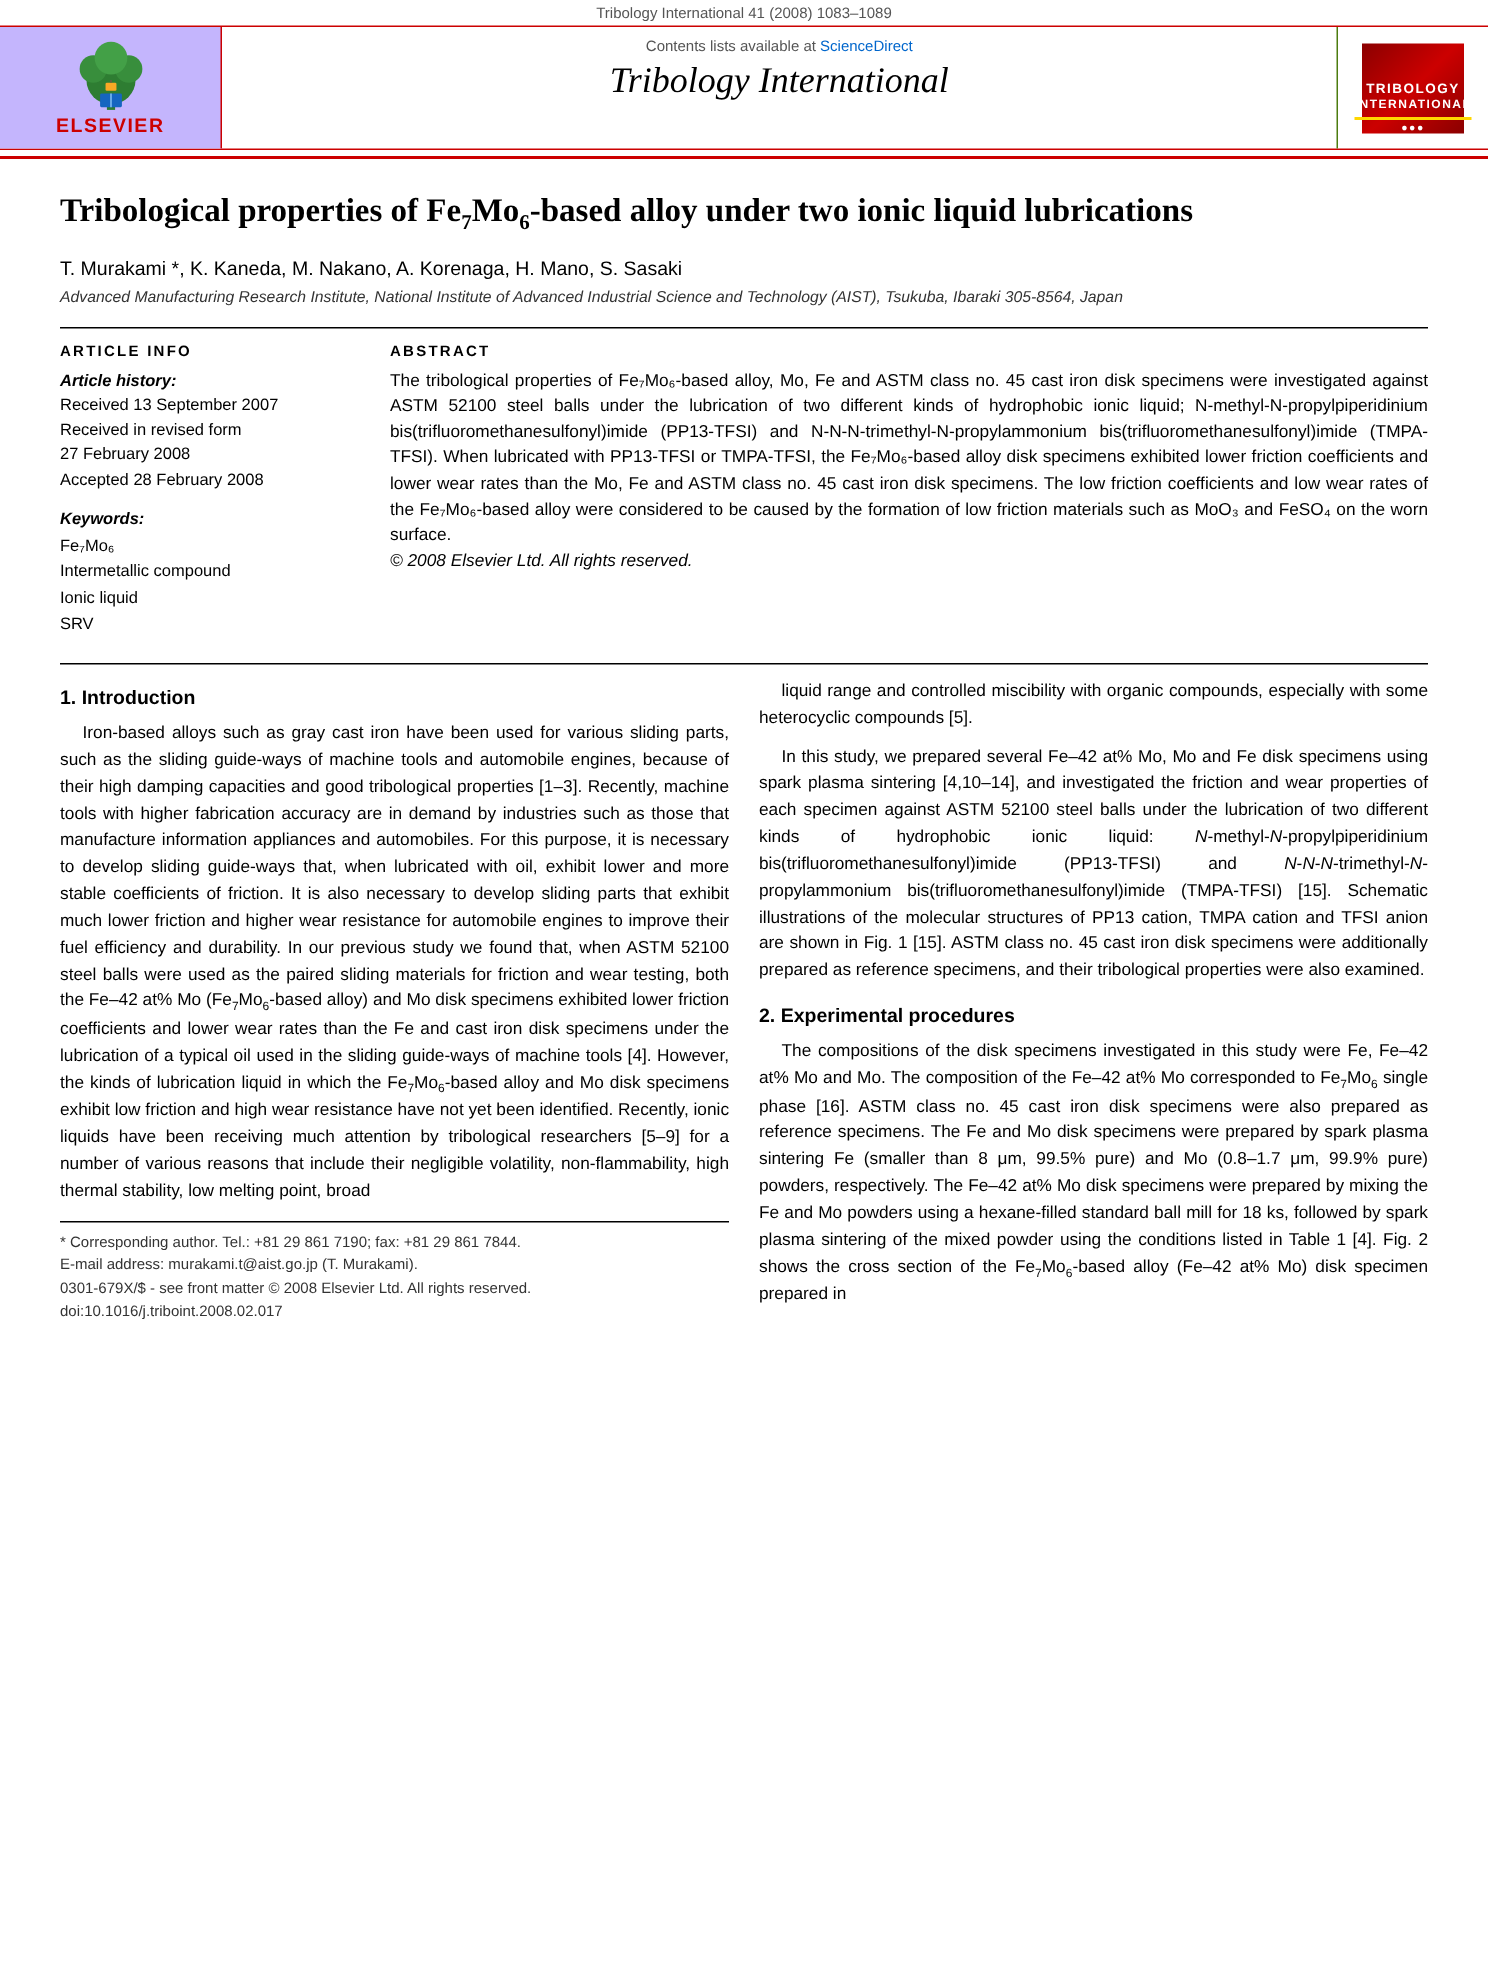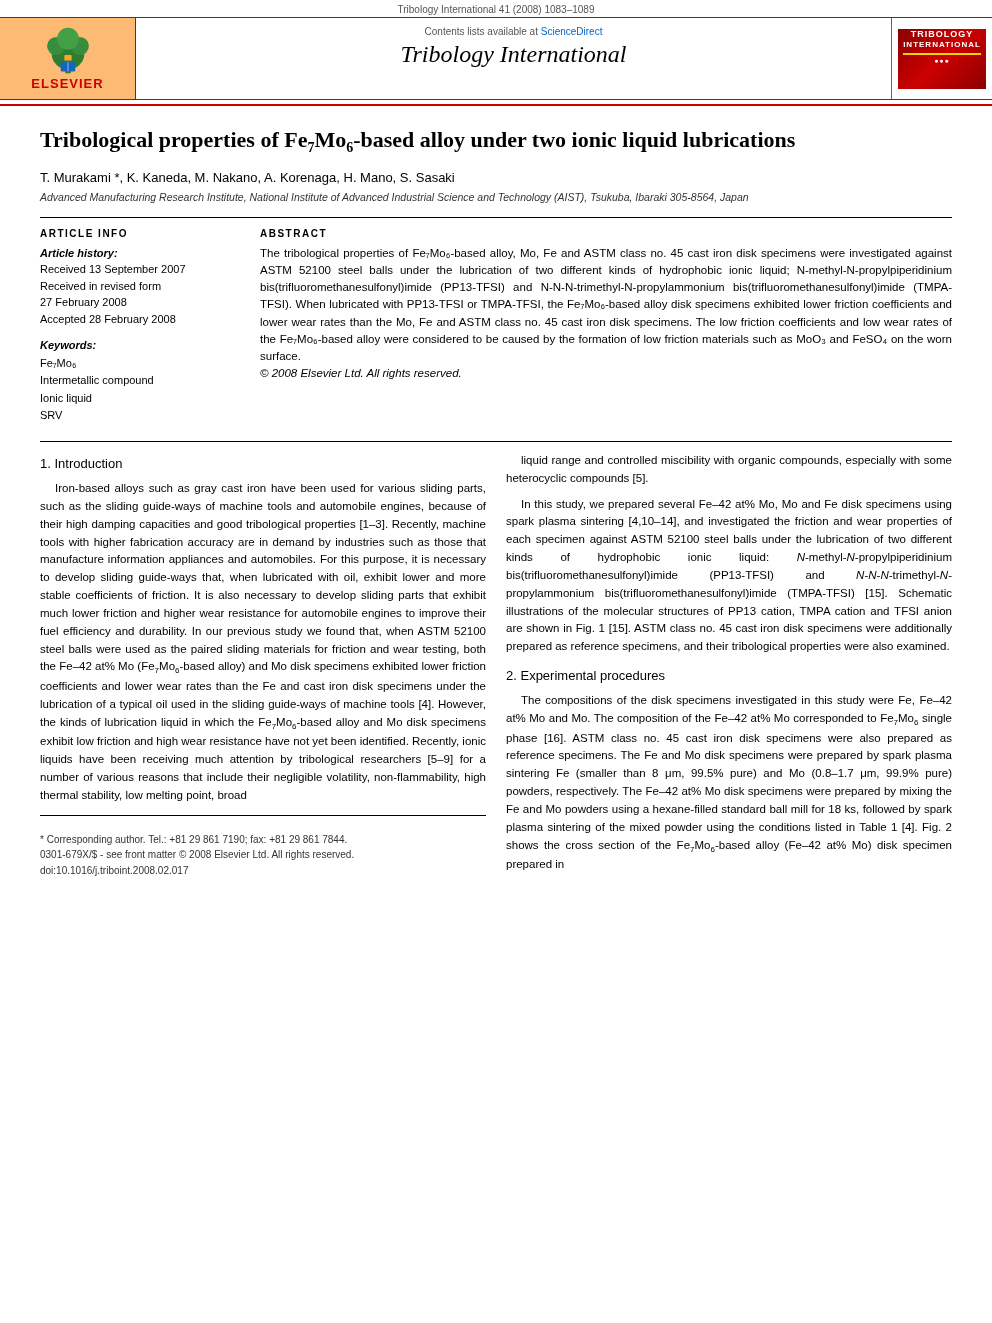--- a/index.html
+++ b/index.html
@@ -25,29 +25,29 @@
       padding: 4px 0 2px 0;
       font-family: Arial, sans-serif;
     }
     .journal-header-main {
       display: flex;
       align-items: stretch;
       border-top: 1px solid #c00;
       border-bottom: 1px solid #c00;
     }
     .elsevier-logo {
-      width: 136px;
+      width: 148px;
       min-height: 80px;
       display: flex;
       flex-direction: column;
       align-items: center;
       justify-content: center;
       border-right: 1px solid #c00;
       padding: 8px;
-      background: #fdba74;
+      background: #c4b5fd;
     }
     .elsevier-tree {
       width: 60px;
       height: 50px;
     }
     .elsevier-text {
       font-size: 13px;
       font-weight: bold;
       color: #c00;
       font-family: Arial, sans-serif;
@@ -81,25 +81,25 @@
     .journal-homepage a { color: #0066cc; text-decoration: none; }
     .tribology-logo {
       width: 100px;
       display: flex;
       flex-direction: column;
       align-items: center;
       justify-content: center;
       padding: 5px;
     }
     .trib-logo-box {
-      width: 88px;
+      width: 68px;
       height: 60px;
       background: linear-gradient(135deg, #8B0000 0%, #cc0000 50%, #8B0000 100%);
       display: flex;
-      align-items: flex-start;
+      align-items: flex-end;
       justify-content: center;
       position: relative;
     }
     .trib-logo-text {
       color: white;
       font-size: 9px;
       font-weight: bold;
       font-family: Arial, sans-serif;
       letter-spacing: 1px;
       text-align: center;
@@ -200,36 +200,36 @@
     .body-col {
       flex: 1;
       font-size: 11.5px;
       line-height: 1.55;
       text-align: justify;
       font-family: Arial, sans-serif;
     }
 
     .section-heading {
       font-size: 13px;
-      font-weight: normal;
+      font-weight: bold;
       font-family: Arial, sans-serif;
       margin-bottom: 6px;
       margin-top: 2px;
     }
 
     .body-para {
       margin-bottom: 8px;
       text-indent: 15px;
     }
 
     
     .footer-notes {
       border-top: 1px solid #000;
       margin-top: 10px;
-      padding-top: 16px;
+      padding-top: 6px;
       font-size: 10px;
       font-family: Arial, sans-serif;
       color: #333;
     }
     sub { font-size: 8px; }
   </style>
 </head>
 <body>
 
 <div class="journal-header">
@@ -325,20 +325,21 @@
       <div class="body-col">
         <div class="section-heading">
           <span>1.</span>&nbsp;<span>Introduction</span>
         </div>
         <p class="body-para">
           Iron-based alloys such as gray cast iron have been used for various sliding parts, such as the sliding guide-ways of machine tools and automobile engines, because of their high damping capacities and good tribological properties [1–3]. Recently, machine tools with higher fabrication accuracy are in demand by industries such as those that manufacture information appliances and automobiles. For this purpose, it is necessary to develop sliding guide-ways that, when lubricated with oil, exhibit lower and more stable coefficients of friction. It is also necessary to develop sliding parts that exhibit much lower friction and higher wear resistance for automobile engines to improve their fuel efficiency and durability. In our previous study we found that, when ASTM 52100 steel balls were used as the paired sliding materials for friction and wear testing, both the Fe–42 at% Mo (Fe<sub>7</sub>Mo<sub>6</sub>-based alloy) and Mo disk specimens exhibited lower friction coefficients and lower wear rates than the Fe and cast iron disk specimens under the lubrication of a typical oil used in the sliding guide-ways of machine tools [4]. However, the kinds of lubrication liquid in which the Fe<sub>7</sub>Mo<sub>6</sub>-based alloy and Mo disk specimens exhibit low friction and high wear resistance have not yet been identified. Recently, ionic liquids have been receiving much attention by tribological researchers [5–9] for a number of various reasons that include their negligible volatility, non-flammability, high thermal stability, low melting point, broad
         </p>
 
         <div class="footer-notes">
           <div>* Corresponding author. Tel.: +81 29 861 7190; fax: +81 29 861 7844.</div>
+          <div>E-mail address: murakami.t@aist.go.jp (T. Murakami).</div>
           <div>0301-679X/$ - see front matter © 2008 Elsevier Ltd. All rights reserved.</div>
           <div>doi:10.1016/j.triboint.2008.02.017</div>
         </div>
       </div>
 
       <div class="body-col">
         <p class="body-para">
           liquid range and controlled miscibility with organic compounds, especially with some heterocyclic compounds [5].
         </p>
         <p class="body-para">

